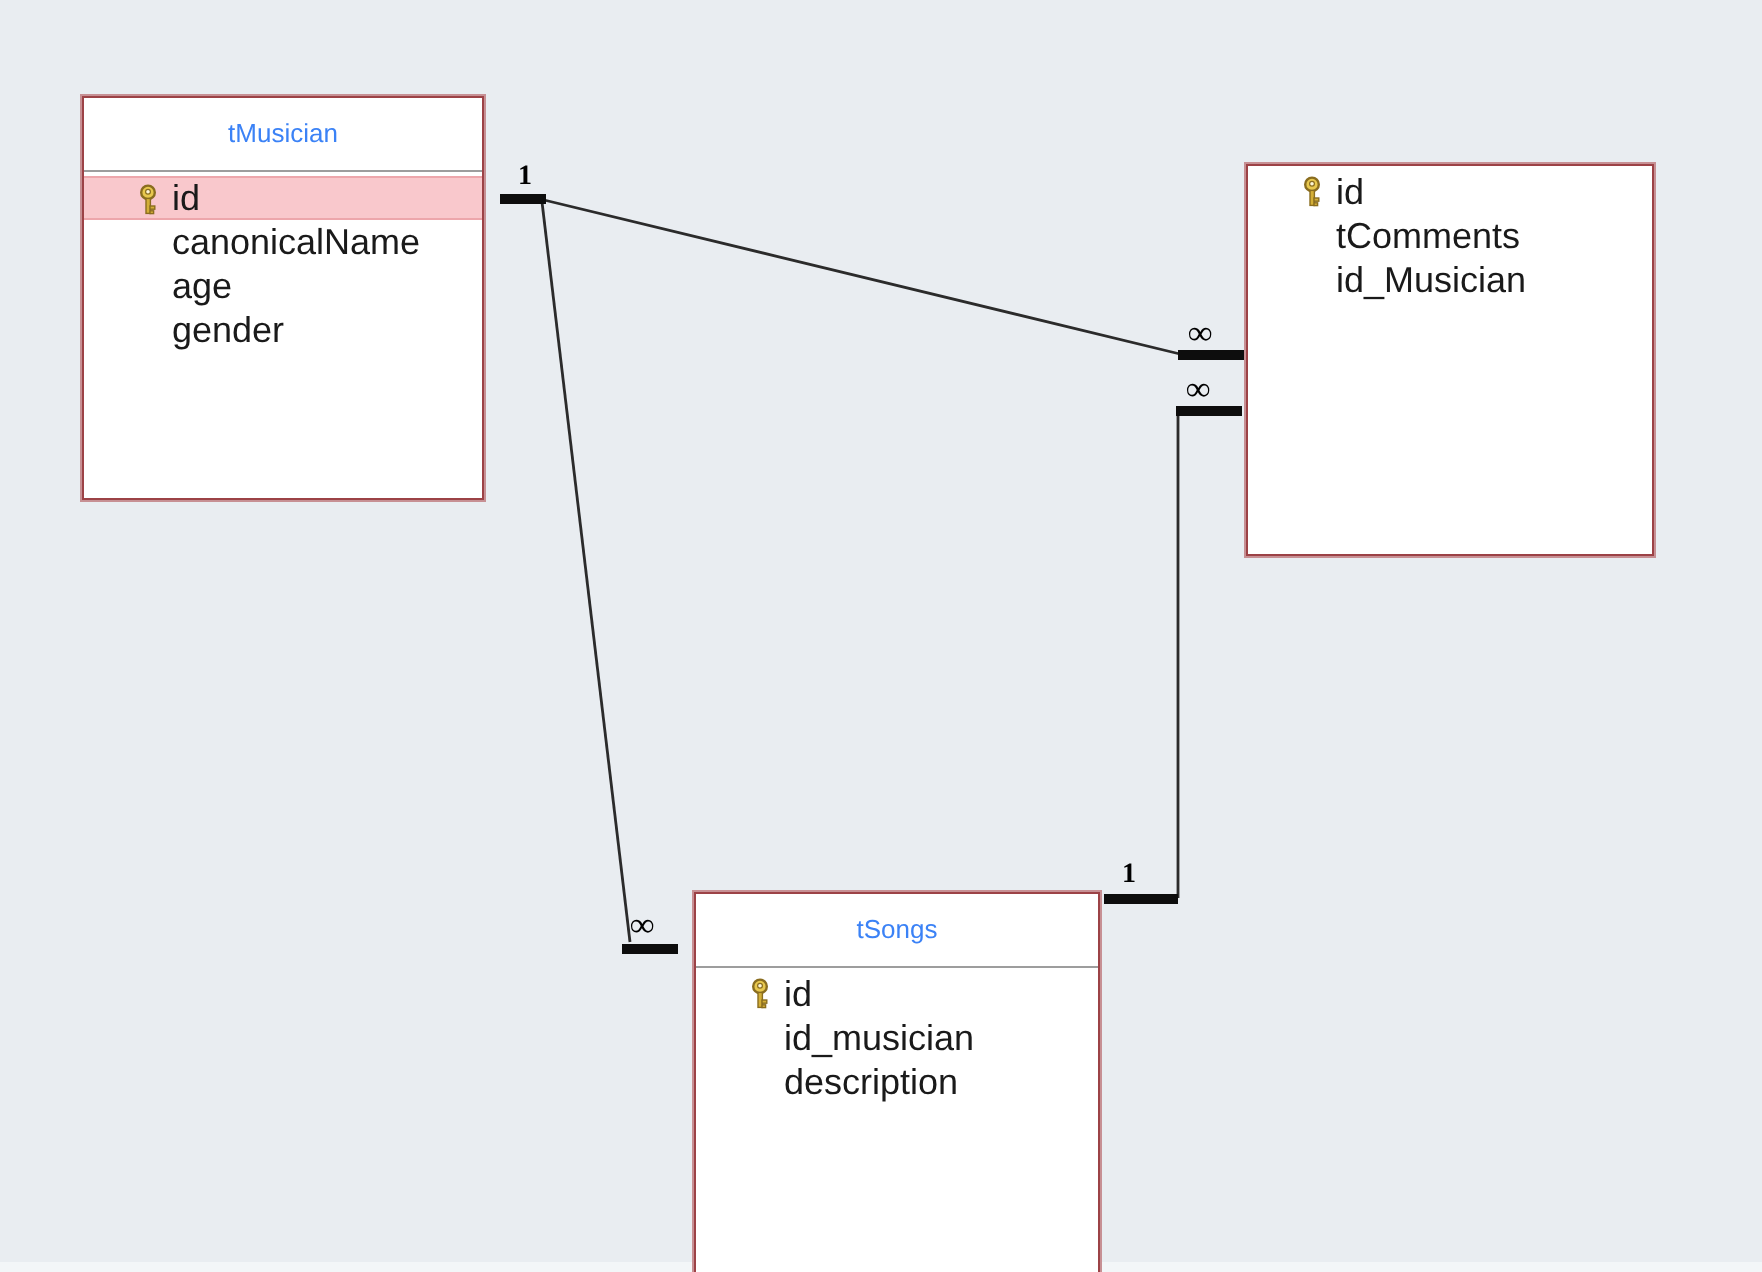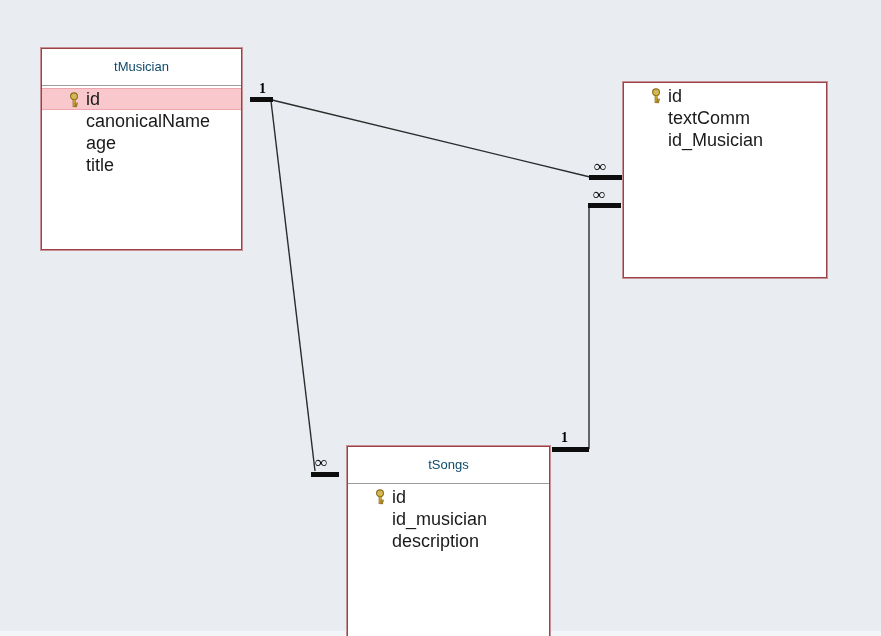--- a/index.html
+++ b/index.html
@@ -21,21 +21,21 @@
     border:1px solid #9c4246;
     outline:1px solid #c79094;
     z-index:2;
     box-sizing:border-box;
   }
   .dbtable .titlebar{
     height:36px;
     line-height:36px;
     text-align:center;
     font-size:13px;
-    color:#0c4a6e;
+    color:#3b82f6;
     border-bottom:1px solid #9d9d9d;
     background:#ffffff;
     cursor:default;
     user-select:none;
   }
   .dbtable .rows{
     padding-top:2px;
   }
   .field-row{
     position:relative;
@@ -132,39 +132,39 @@
         </svg>
         <span>id</span>
       </div>
       <div class="field-row">
         <span>canonicalName</span>
       </div>
       <div class="field-row">
         <span>age</span>
       </div>
       <div class="field-row">
-        <span>title</span>
+        <span>gender</span>
       </div>
     </div>
   </div>
 
   <div class="dbtable" style="left:623px; top:82px; width:204px; height:196px;">
     <div class="rows">
       <div class="field-row">
         <svg class="key-icon" viewBox="0 0 12 16">
           <circle cx="6" cy="4.2" r="3.4" fill="#e8c84e" stroke="#8a6d1f" stroke-width="1.2"></circle>
           <circle cx="6" cy="3.9" r="1.2" fill="#fdf6d8" stroke="#8a6d1f" stroke-width="0.6"></circle>
           <rect x="5" y="7.2" width="2.2" height="7.5" fill="#d4af37" stroke="#8a6d1f" stroke-width="0.7"></rect>
           <rect x="7" y="11" width="2.4" height="1.6" fill="#d4af37" stroke="#8a6d1f" stroke-width="0.7"></rect>
           <rect x="7" y="13.4" width="1.8" height="1.4" fill="#d4af37" stroke="#8a6d1f" stroke-width="0.7"></rect>
         </svg>
         <span>id</span>
       </div>
       <div class="field-row">
-        <span>textComm</span>
+        <span>tComments</span>
       </div>
       <div class="field-row">
         <span>id_Musician</span>
       </div>
     </div>
   </div>
 
   <div class="dbtable" style="left:347px; top:398px; width:203px; height:200px;margin-top:48px;">
     <div class="titlebar">tSongs</div>
     <div class="rows">

